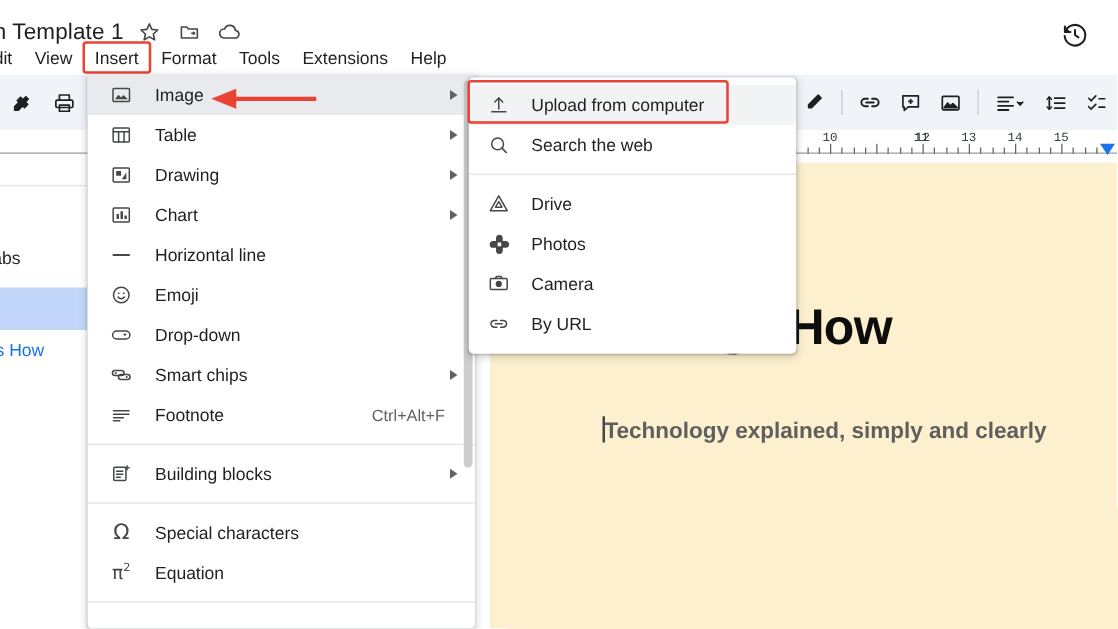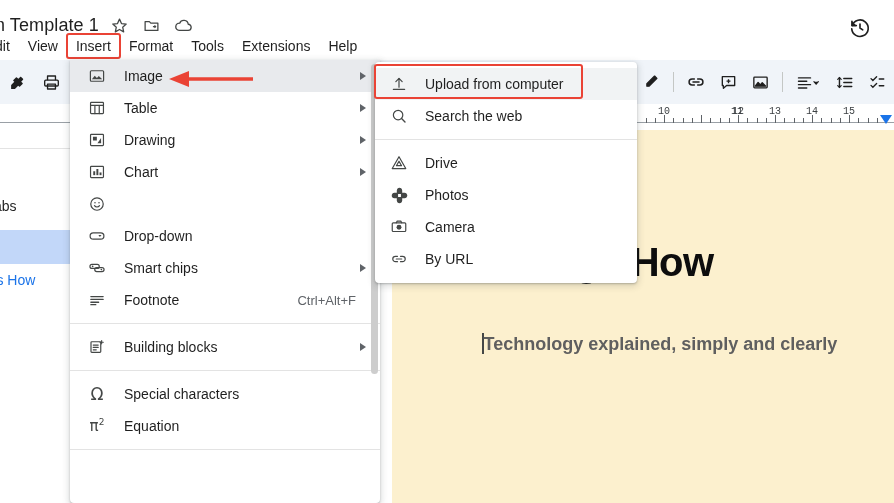--- a/index.html
+++ b/index.html
@@ -584,26 +584,35 @@
               <rect x="11.2" y="8" width="2.6" height="8.2" fill="currentColor" stroke="none"></rect>
               <rect x="15.4" y="12.6" width="2.6" height="3.6" fill="currentColor" stroke="none"></rect>
             </svg>
           </span>
           <span class="lbl">Chart</span>
           <span class="arrow"></span>
         </div>
         <div class="mi">
           <span class="ic">
             <svg width="18" height="18" viewBox="0 0 24 24" fill="none" stroke="currentColor" stroke-width="1.6" stroke-linejoin="round" stroke-linecap="round">
+              <path d="M3.6 12h16.8" stroke-width="1.9"></path>
+            </svg>
+          </span>
+          <span class="lbl">Horizontal line</span>
+        </div>
+        <div class="mi">
+          <span class="ic">
+            <svg width="18" height="18" viewBox="0 0 24 24" fill="none" stroke="currentColor" stroke-width="1.6" stroke-linejoin="round" stroke-linecap="round">
               <circle cx="12" cy="12" r="8.3"></circle>
               <circle cx="9.3" cy="10.2" r="1" fill="currentColor" stroke="none"></circle>
               <circle cx="14.7" cy="10.2" r="1" fill="currentColor" stroke="none"></circle>
               <path d="M8.6 14.2c.9 1.2 2 1.8 3.4 1.8s2.5-.6 3.4-1.8"></path>
             </svg>
           </span>
+          <span class="lbl">Emoji</span>
         </div>
         <div class="mi">
           <span class="ic">
             <svg width="18" height="18" viewBox="0 0 24 24" fill="none" stroke="currentColor" stroke-width="1.6" stroke-linejoin="round" stroke-linecap="round">
               <rect x="2.8" y="7.8" width="18.4" height="8.4" rx="4.2"></rect>
               <path d="M13.8 10.6l2.1 2.6 2.1-2.6z" fill="currentColor" stroke="none"></path>
             </svg>
           </span>
           <span class="lbl">Drop-down</span>
         </div>

